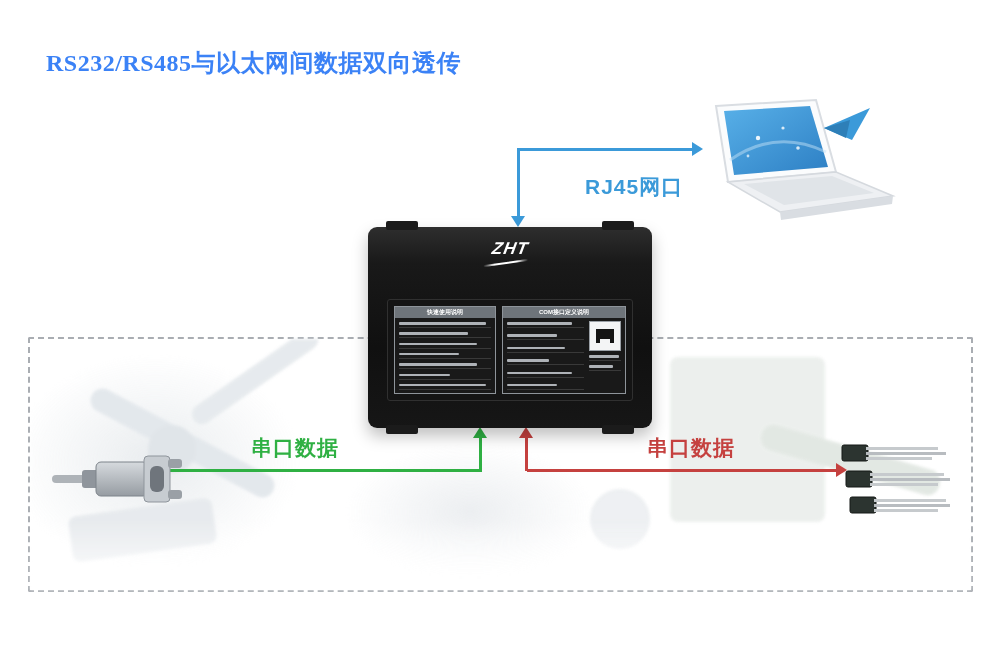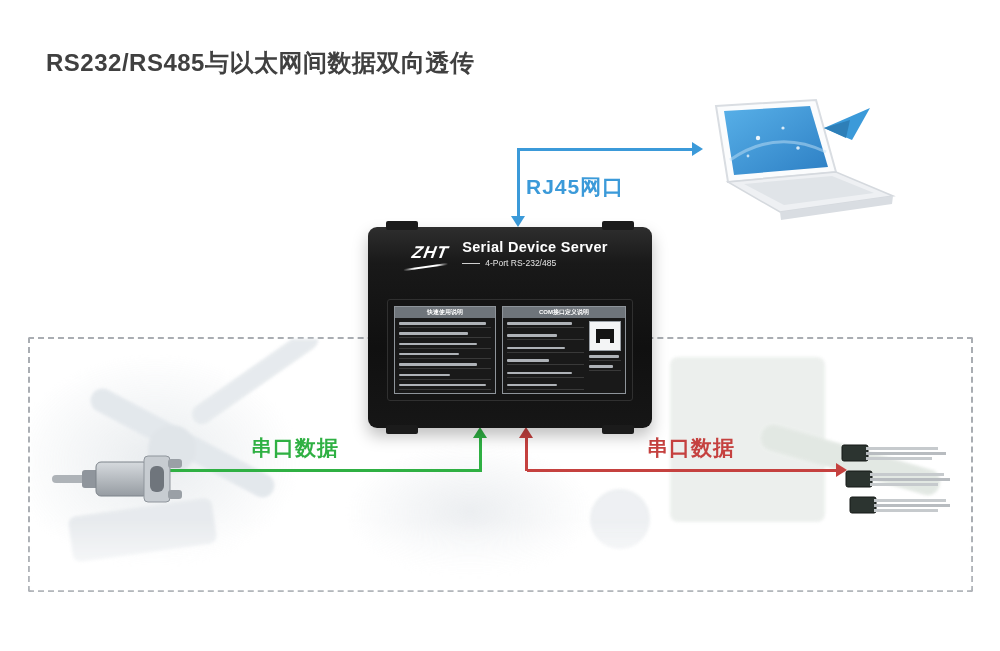--- a/index.html
+++ b/index.html
@@ -2,21 +2,21 @@
 <html style="--blue: #3b9ad9; --green: #2fb043; --red: #c5413f; --dash-border: #a9adb2;"><head>
 <meta charset="utf-8">
 <style>
   html,body { margin:0; padding:0; background:#fff; }
   .canvas {
     position:relative; width:1000px; height:651px; background:#ffffff;
     font-family:"Liberation Sans","DejaVu Sans",sans-serif; overflow:hidden;
   }
 
   
-  .headline { position:absolute; left:46px; top:42px; color:#404040; }
+  .headline { position:absolute; left:46px; top:42px; color:#3b82f6;font-family:Liberation Serif, serif; }
   .headline .hl { font-size:24px; line-height:42px; font-weight:600; letter-spacing:.5px; }
 
   
   .zone {
     position:absolute; left:28px; top:337px; width:941px; height:251px;
     border:2px dashed var(--dash-border,#a9adb2); border-radius:2px;
   }
   .zone-bg { position:absolute; inset:0; overflow:hidden; opacity:.8; filter:blur(1.5px); }
   .shape { position:absolute; }
   .s1 { left:-20px; top:15px; width:290px; height:215px; background:radial-gradient(closest-side,#e4e8eb,rgba(255,255,255,0)); }
@@ -43,21 +43,21 @@
   .green-h { left:163px; top:469px; width:319px; height:3px; background:var(--green,#2fb043); }
   .arr-green-up   { left:473px; top:427px; border-left:7px solid transparent; border-right:7px solid transparent; border-bottom:11px solid var(--green,#2fb043); }
   .arr-green-left { left:152px; top:463px; border-top:7px solid transparent; border-bottom:7px solid transparent; border-right:11px solid var(--green,#2fb043); }
 
   .red-v { left:525px; top:438px; width:3px; height:33px; background:var(--red,#c5413f); }
   .red-h { left:527px; top:469px; width:309px; height:3px; background:var(--red,#c5413f); }
   .arr-red-up    { left:519px; top:427px; border-left:7px solid transparent; border-right:7px solid transparent; border-bottom:11px solid var(--red,#c5413f); }
   .arr-red-right { left:836px; top:463px; border-top:7px solid transparent; border-bottom:7px solid transparent; border-left:11px solid var(--red,#c5413f); }
 
   .conn-label { position:absolute; font-size:21px; font-weight:bold; letter-spacing:1px; }
-  .lbl-rj45  { left:526px; top:173px; color:var(--blue,#3b9ad9); }
+  .lbl-rj45  { left:585px; top:173px; color:var(--blue,#3b9ad9); }
   .lbl-green { left:251px; top:434px; color:var(--green,#2fb043); }
   .lbl-red   { left:647px; top:434px; color:var(--red,#c5413f); }
 
   
   .device {
     position:absolute; left:368px; top:227px; width:284px; height:201px; z-index:2;
     background:linear-gradient(180deg,#2e2e2e 0%,#191919 18%,#101010 60%,#161616 100%);
     border-radius:9px; box-shadow:0 8px 16px rgba(0,0,0,.25);
   }
   .ear { position:absolute; width:32px; height:9px; background:#1b1b1b; border-radius:2px; }
@@ -143,24 +143,20 @@
   <div class="conn-label lbl-red">串口数据</div>
 
   <div class="device">
     <div class="ear tl"></div>
     <div class="ear tr"></div>
     <div class="ear bl"></div>
     <div class="ear br"></div>
 
     <div class="device-print">
       <span class="logo">ZHT</span>
-      <span class="dtext">
-        <span class="dtitle" style="display:block">Serial Device Server</span>
-        <span class="dsub">4-Port RS-232/485</span>
-      </span>
     </div>
 
     <div class="device-label">
       <div class="spec-table spec-left">
         <div class="spec-header">快速使用说明</div>
         <div class="spec-body">
           <div class="trow w95"></div>
           <div class="trow w75"></div>
           <div class="trow w85"></div>
           <div class="trow w65"></div>

